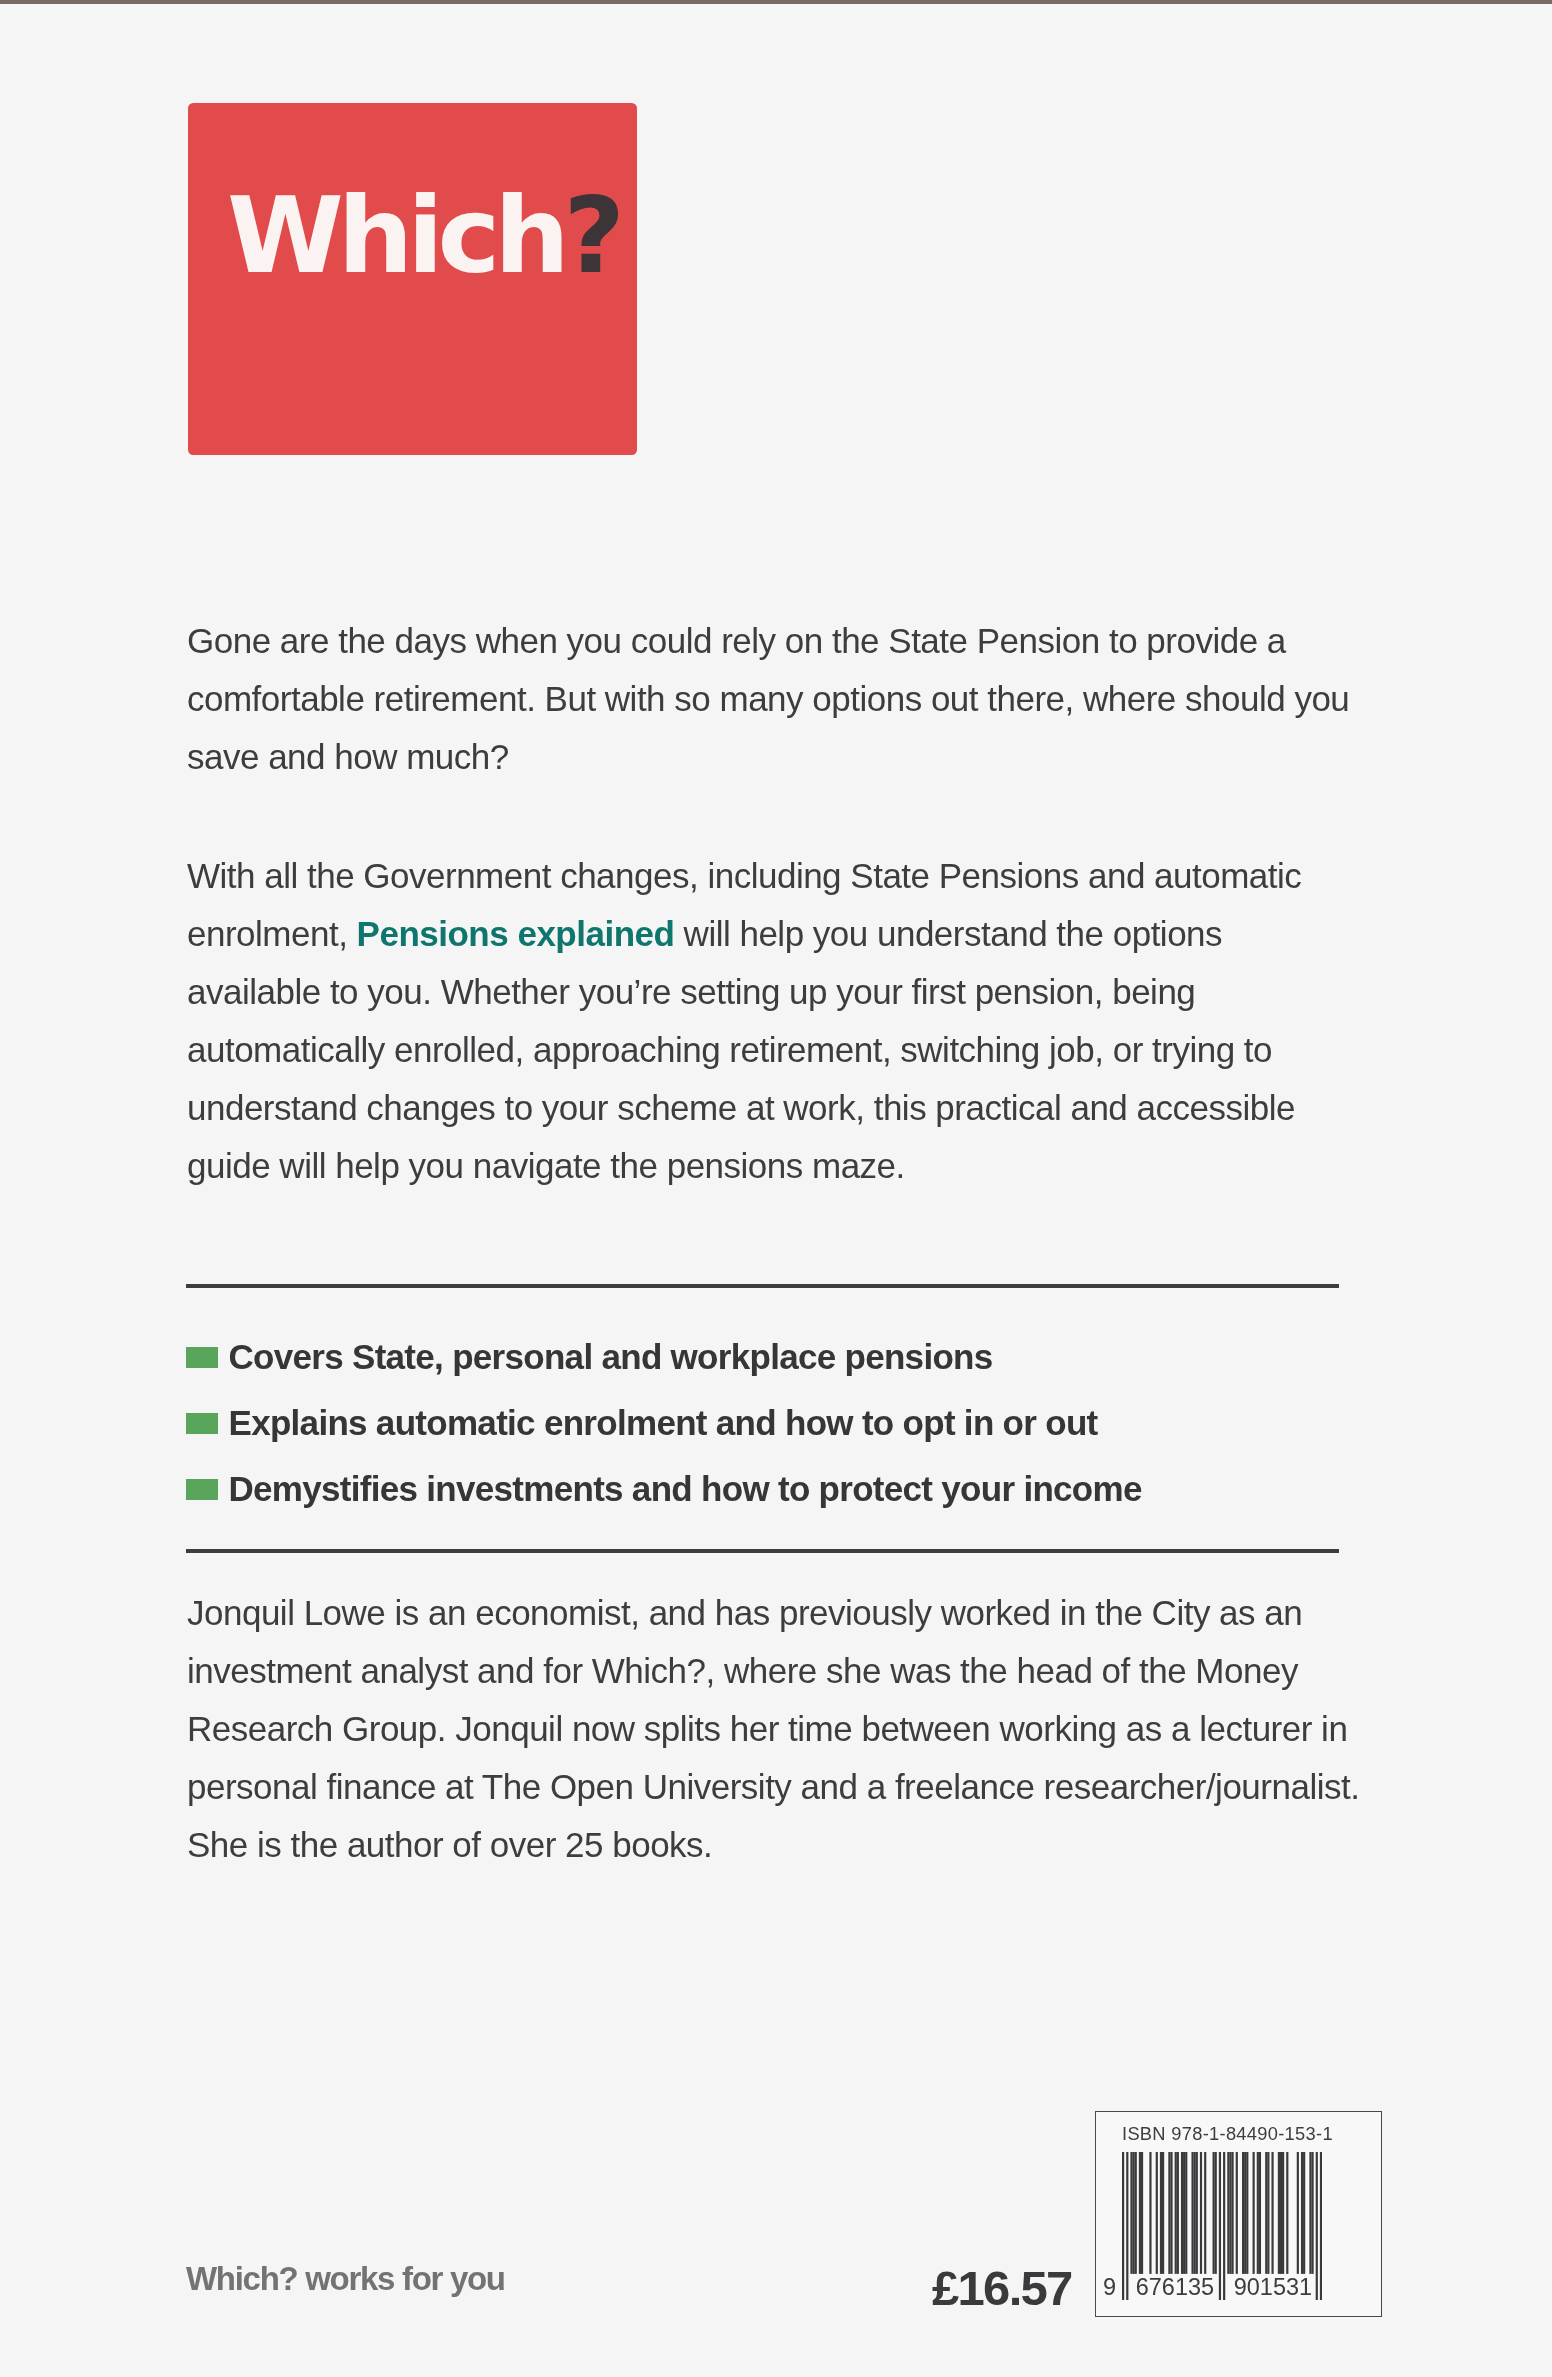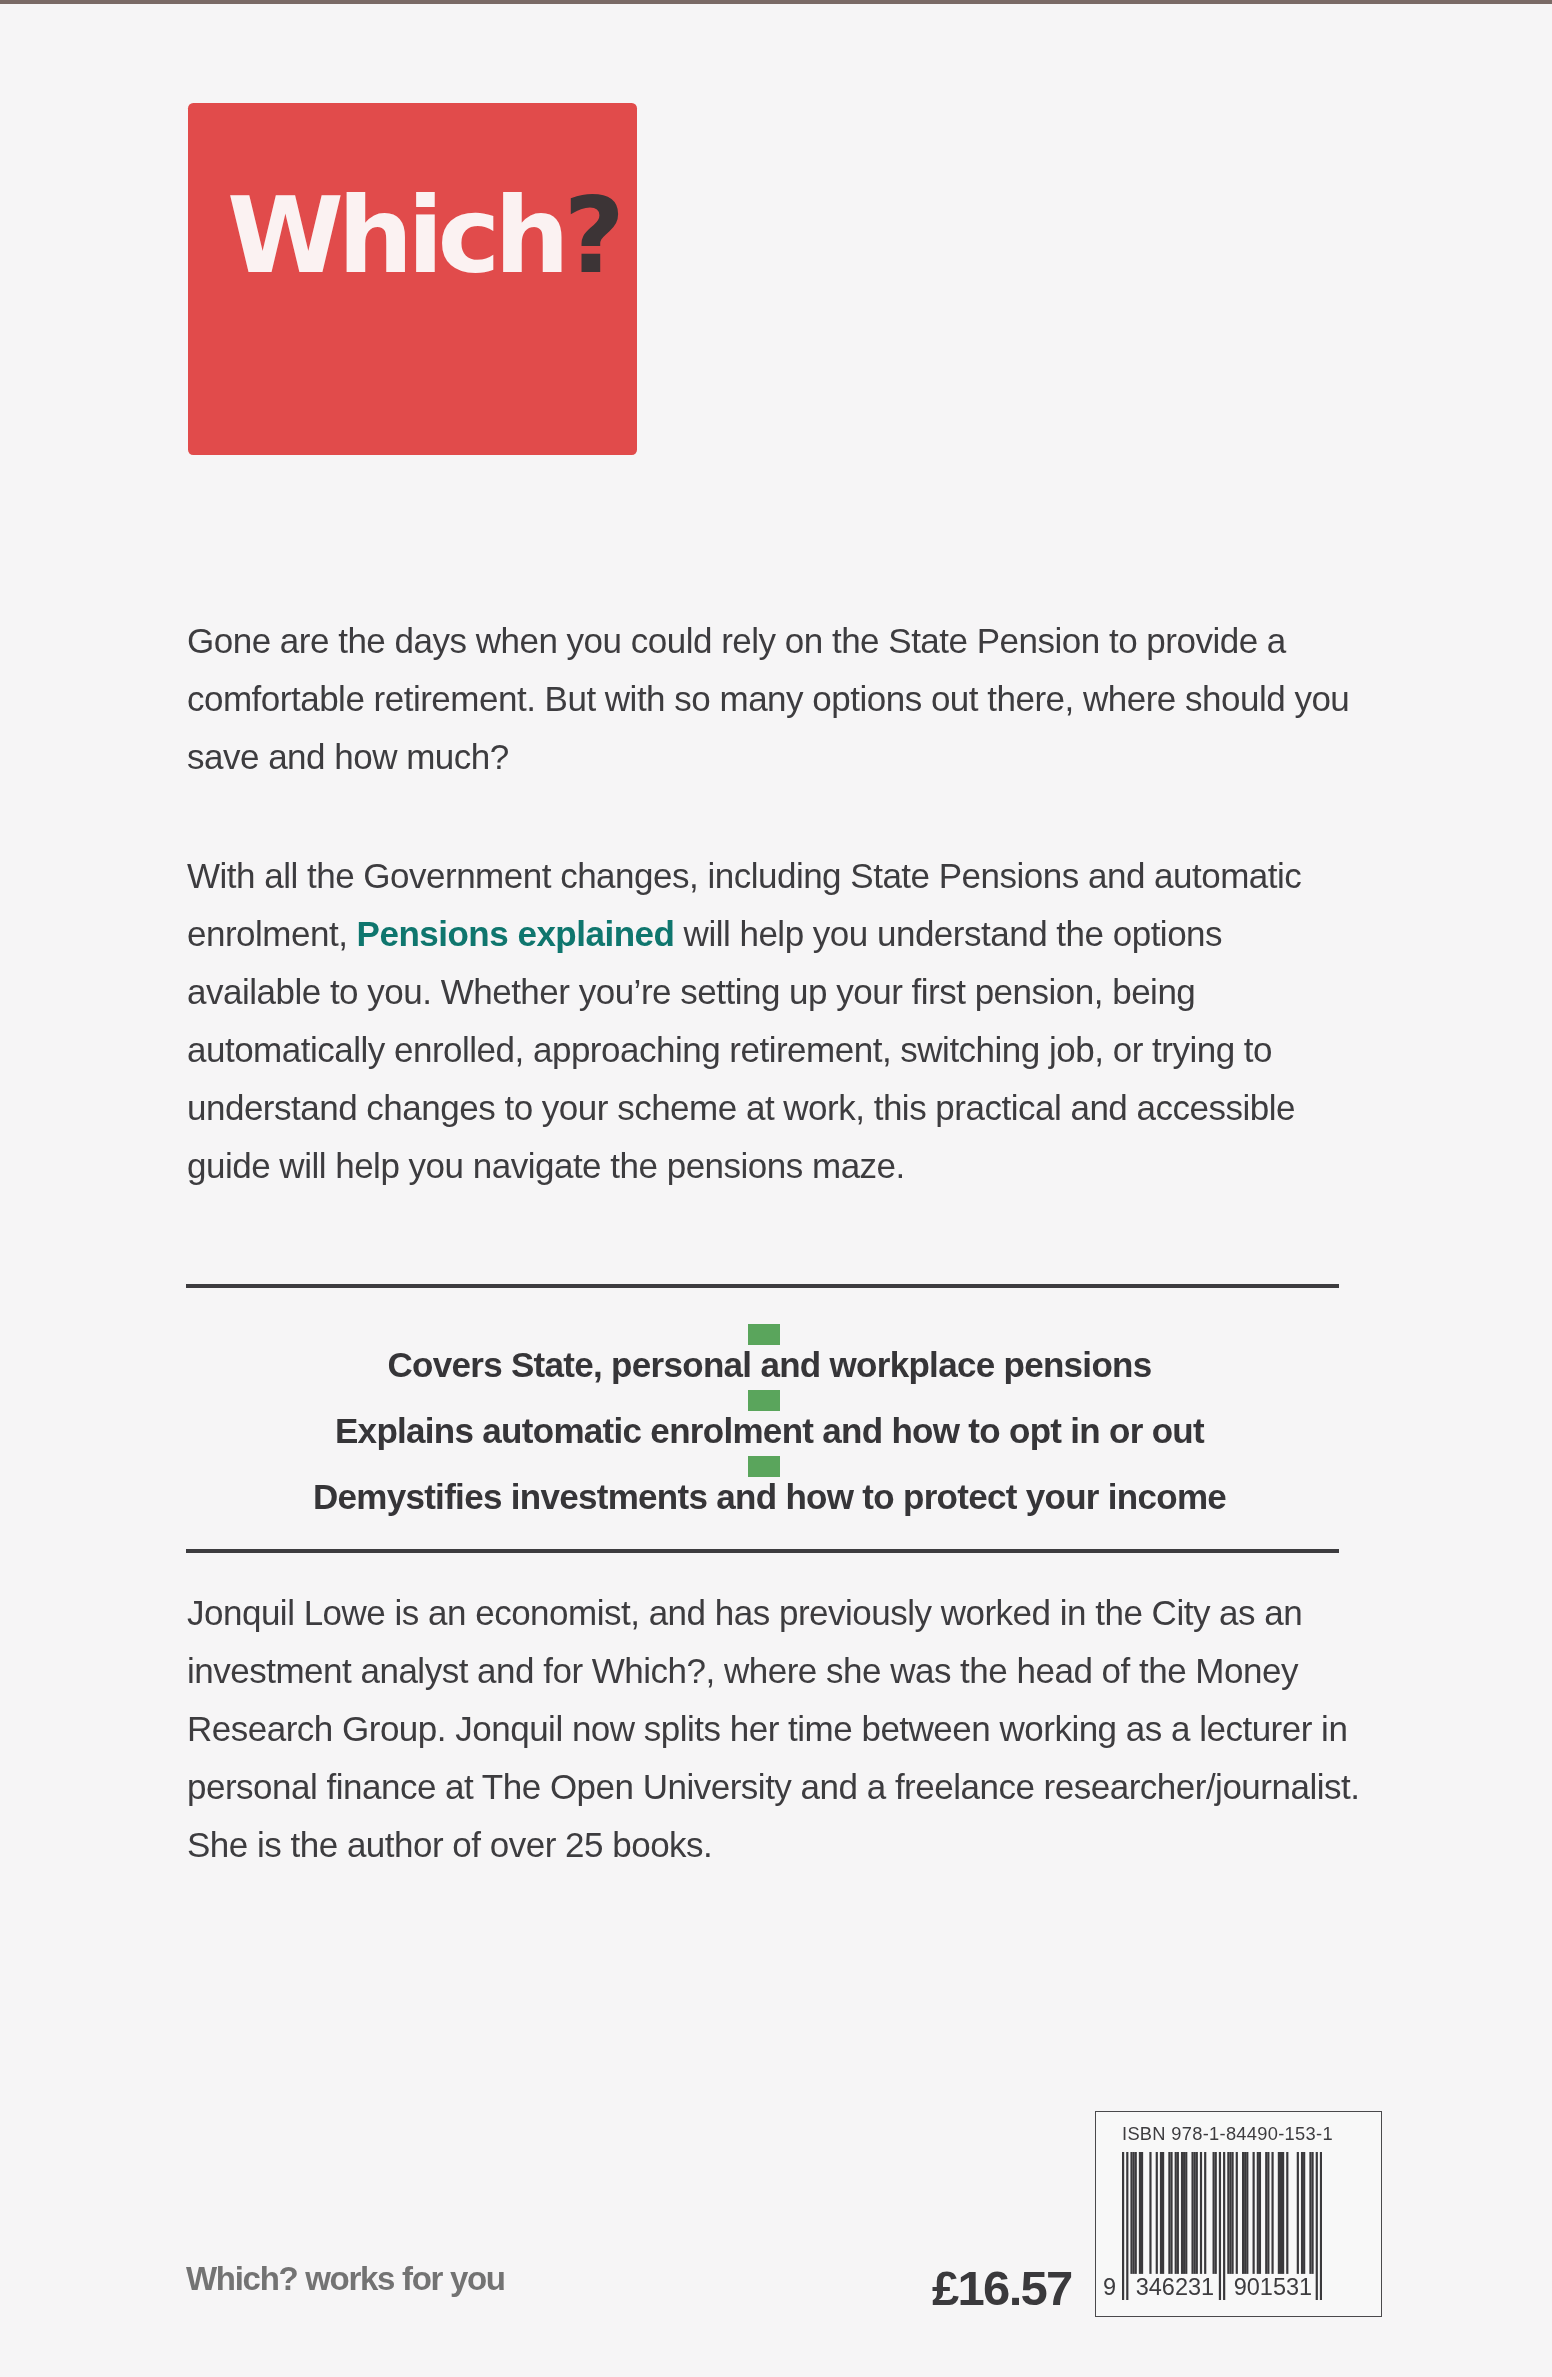--- a/index.html
+++ b/index.html
@@ -29,21 +29,21 @@
   .para b { font-weight: bold; color: #0f766e; }
   .p1 { top: 612px; }
   .p2 { top: 847px; }
   .p3 { top: 1584px; }
   .rule { position: absolute; left: 186px; width: 1153px; height: 3.5px; background: #3d3c3f; }
   .rule1 { top: 1284px; }
   .rule2 { top: 1549px; }
   .bullets { position: absolute; left: 186px; top: 1324px; width: 1167px; }
   .bullet {
     display: flex; align-items: center; height: 66px;
-    font-weight: bold; font-size: 35px; color: #363538; letter-spacing: -0.7px; flex-direction: column;
+    font-weight: bold; font-size: 35px; color: #363538; letter-spacing: -0.7px;
   }
   .bullet-square { width: 32px; height: 21px; background: #5aa55c; margin-right: 10.5px; flex: none; }
   .tagline {
     position: absolute; left: 186px; top: 2260px;
     font-weight: bold; font-size: 33px; color: #737373; letter-spacing: -1.3px;
   }
   .price {
     position: absolute; left: 932px; top: 2260px;
     font-weight: bold; font-size: 49px; color: #3a393c; letter-spacing: -1.7px;
   }
@@ -146,19 +146,19 @@
         <rect x="200.95" y="0" width="2.52" height="140" fill="#3a393c"></rect>
         <rect x="205.79" y="0" width="2.52" height="140" fill="#3a393c"></rect>
         <rect x="208.21" y="0" width="2.52" height="140" fill="#3a393c"></rect>
         <rect x="215.47" y="0" width="2.52" height="140" fill="#3a393c"></rect>
         <rect x="217.89" y="0" width="2.52" height="140" fill="#3a393c"></rect>
         <rect x="222.74" y="0" width="2.52" height="170" fill="#3a393c"></rect>
         <rect x="227.58" y="0" width="2.52" height="170" fill="#3a393c"></rect>
       </svg>
   </div>
   <div class="ean ean-first">9</div>
-  <div class="ean ean-left">346231</div>
+  <div class="ean ean-left">676135</div>
   <div class="ean ean-right">901531</div>
 </div>
 
 <div class="tagline">Which? works for you</div>
 <div class="price">£16.57</div>
 
 
 </body></html>

